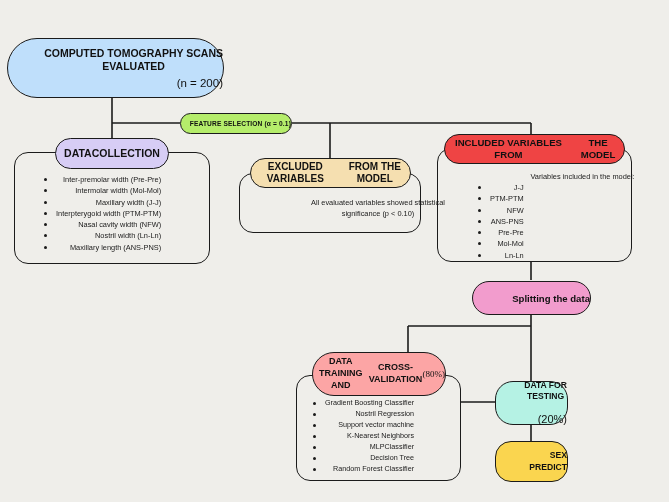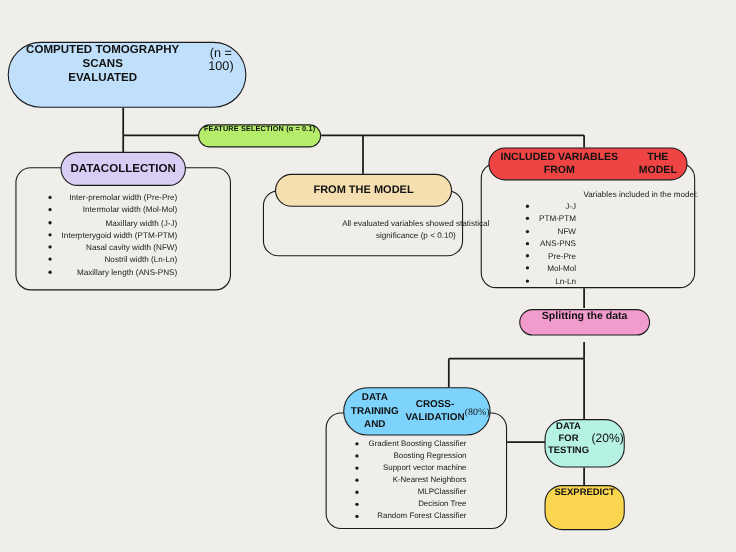--- a/index.html
+++ b/index.html
@@ -87,21 +87,22 @@
     color: #1a1a1a;
     line-height: 1.5;
     padding-left: 48px;
   }
   .standalone {
     position: absolute;
     box-sizing: border-box;
     border: 1.6px solid #1b1b1b;
     border-radius: 999px;
     display: flex;
-    align-items: flex-start;
+    flex-direction: column;
+    align-items: flex-end;
     justify-content: center;
     text-align: center;
     color: #111;
     z-index: 3;
   }
 </style>
 </head>
 <body>
 
 <div id="canvas">
@@ -131,21 +132,21 @@
 
       <path d="M531,425 L531,441"></path>
     </g>
   </svg>
 
   <div class="standalone" style="left:7px; top:38px; width:217px; height:60px; background:#bfdffb; border-radius:30px; font-size:10.5px;">
     <div style="font-weight:bold; line-height:1.25;">
       <div>COMPUTED TOMOGRAPHY SCANS</div>
       <div>EVALUATED</div>
     </div>
-    <div style="font-weight:normal; font-size:11.5px; margin-top:4px;">(n = 100)</div>
+    <div style="font-weight:normal; font-size:11.5px; margin-top:4px;">(n = 200)</div>
   </div>
 
   <div class="standalone" style="left:180px; top:113px; width:112px; height:21px; background:#b5ed6b; font-size:6.6px; font-weight:bold; letter-spacing:0.15px;">
     <div>FEATURE SELECTION (α = 0.1)</div>
   </div>
 
   <div class="node panel" style="left:14px; top:152px; width:196px; height:112px;"></div>
   <div class="pill" style="left:55px; top:138px; width:114px; height:31px; background:#d7cdf5; font-size:10.5px; line-height:1.25;">
     <div>DATA</div>
     <div>COLLECTION</div>
@@ -155,20 +156,21 @@
     <li>Intermolar width (Mol-Mol)</li>
     <li>Maxillary width (J-J)</li>
     <li>Interpterygoid width (PTM-PTM)</li>
     <li>Nasal cavity width (NFW)</li>
     <li>Nostril width (Ln-Ln)</li>
     <li>Maxillary length (ANS-PNS)</li>
   </ul>
 
   <div class="node panel" style="left:239px; top:173px; width:182px; height:60px;"></div>
   <div class="pill" style="left:250px; top:158px; width:161px; height:30px; background:#f5dfb0; font-size:10px; line-height:1.25;">
+    <div>EXCLUDED VARIABLES</div>
     <div>FROM THE MODEL</div>
   </div>
   <div class="plaintext" style="left:245px; top:197px; width:170px; font-size:7.4px;">
     <div>All evaluated variables showed statistical</div>
     <div>significance (p &lt; 0.10)</div>
   </div>
 
   <div class="node panel" style="left:437px; top:148px; width:195px; height:114px;"></div>
   <div class="pill" style="left:444px; top:134px; width:181px; height:30px; background:#ef4444; font-size:9.6px; line-height:1.25;">
     <div>INCLUDED VARIABLES FROM</div>
@@ -178,33 +180,33 @@
   <ul class="bullets" style="left:476px; top:182px; font-size:7.4px;">
     <li>J-J</li>
     <li>PTM-PTM</li>
     <li>NFW</li>
     <li>ANS-PNS</li>
     <li>Pre-Pre</li>
     <li>Mol-Mol</li>
     <li>Ln-Ln</li>
   </ul>
 
-  <div class="standalone" style="left:472px; top:281px; width:119px; height:24px; background:#f29ccd; font-size:9.6px; font-weight:bold;">
+  <div class="standalone" style="left:472px; top:281px; width:119px; height:34px; background:#f29ccd; font-size:9.6px; font-weight:bold;">
     <div>Splitting the data</div>
   </div>
 
   <div class="node panel" style="left:296px; top:375px; width:165px; height:106px;"></div>
-  <div class="pill" style="left:312px; top:352px; width:134px; height:44px; background:#7dd3fc; font-size:9px; line-height:1.3;">
+  <div class="pill" style="left:312px; top:352px; width:134px; height:44px; background:#fca5a5; font-size:9px; line-height:1.3;">
     <div>DATA TRAINING AND</div>
     <div>CROSS-VALIDATION</div>
     <div class="sub" style="font-size:9px; margin-top:1px;font-family:Liberation Serif, serif;">(80%)</div>
   </div>
-  <ul class="bullets" style="left:321px; top:398px; font-size:7.2px;">
+  <ul class="bullets" style="left:311px; top:398px; font-size:7.2px;">
     <li>Gradient Boosting Classifier</li>
-    <li>Boosting Regression</li>
+    <li>Nostril Regression</li>
     <li>Support vector machine</li>
     <li>K-Nearest Neighbors</li>
     <li>MLPClassifier</li>
     <li>Decision Tree</li>
     <li>Random Forest Classifier</li>
   </ul>
 
   <div class="standalone" style="left:495px; top:381px; width:73px; height:44px; background:#b5f2e4; border-radius:18px; font-size:8.6px; line-height:1.3;">
     <div style="font-weight:bold;">
       <div>DATA FOR</div>

